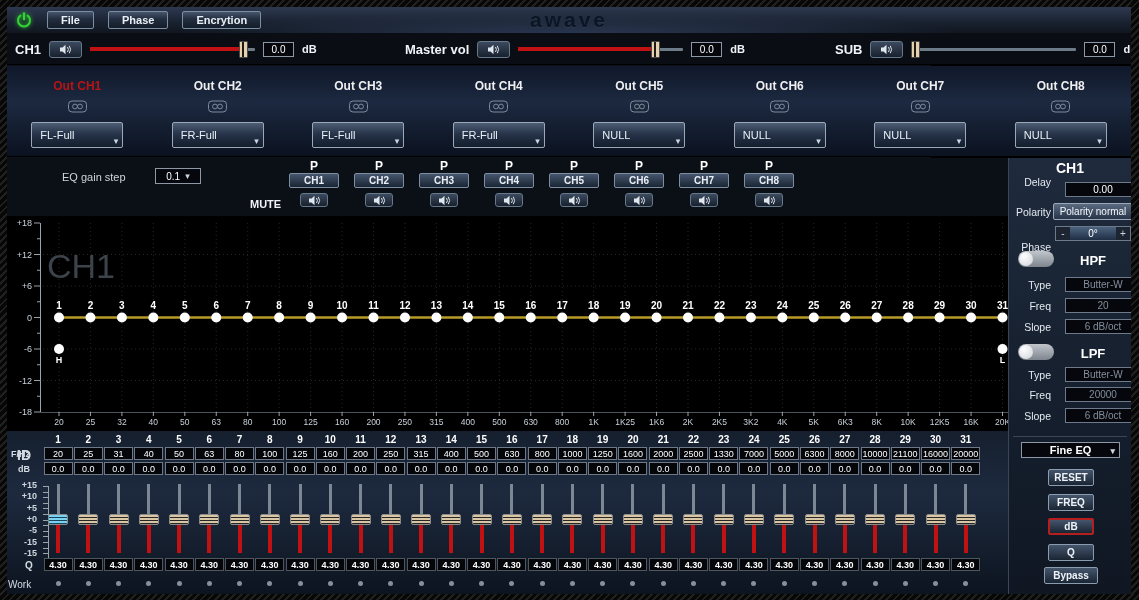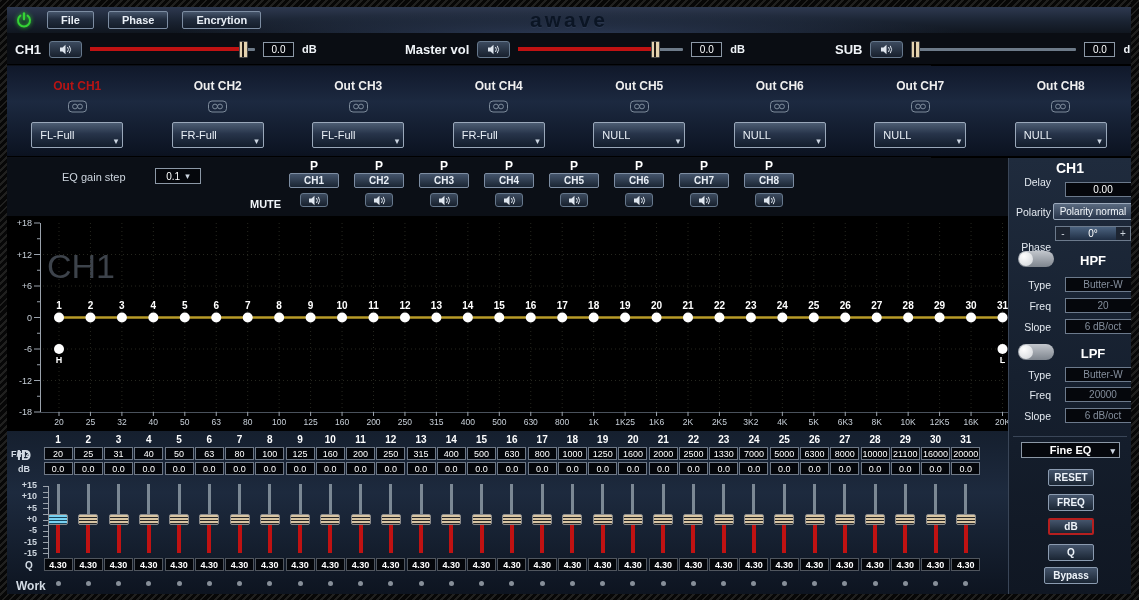--- a/index.html
+++ b/index.html
@@ -581,21 +581,21 @@
         <text x="52" y="147" fill="#fff" font-size="9" font-weight="bold" text-anchor="middle" font-family="Liberation Sans, sans-serif">H</text>
         <circle cx="995.5" cy="133" r="5" fill="#fff"></circle>
         <text x="995.5" y="147" fill="#fff" font-size="9" font-weight="bold" text-anchor="middle" font-family="Liberation Sans, sans-serif">L</text>
       </svg></div>
 
   <div class="bottom-panel">
     <div class="bt-hdr" style="left:10px;top:16px;font-size:14px">ID</div>
     <div class="bt-hdr" style="left:4px;top:18px;font-size:9px">F/Hz</div>
     <div class="bt-hdr" style="left:11px;top:33px;font-size:9px">dB</div>
     <div class="bt-hdr" style="left:18px;top:129px;font-size:10px">Q</div>
-    <div class="bt-hdr" style="left:9px;top:148px;font-size:12px;font-weight:bold">Work</div>
+    <div class="bt-hdr" style="left:1px;top:148px;font-size:10px;font-weight:normal">Work</div>
     <div class="ruler" style="top:55px;height:73px"></div>
   <span class="scale-lbl" style="left: 4px; top: 49px;">+15</span>
       <span class="scale-lbl" style="left: 4px; top: 60.3px;">+10</span>
       <span class="scale-lbl" style="left: 4px; top: 71.6px;">+5</span>
       <span class="scale-lbl" style="left: 4px; top: 82.9px;">+0</span>
       <span class="scale-lbl" style="left: 4px; top: 94.2px;">-5</span>
       <span class="scale-lbl" style="left: 4px; top: 105.5px;">-15</span>
       <span class="scale-lbl" style="left: 4px; top: 116.8px;">-15</span>
       <span class="bt-id" style="left: 51px; top: 3px;">1</span>
       <div class="bt-box" style="left: 36.5px; top: 16px;">20</div>

